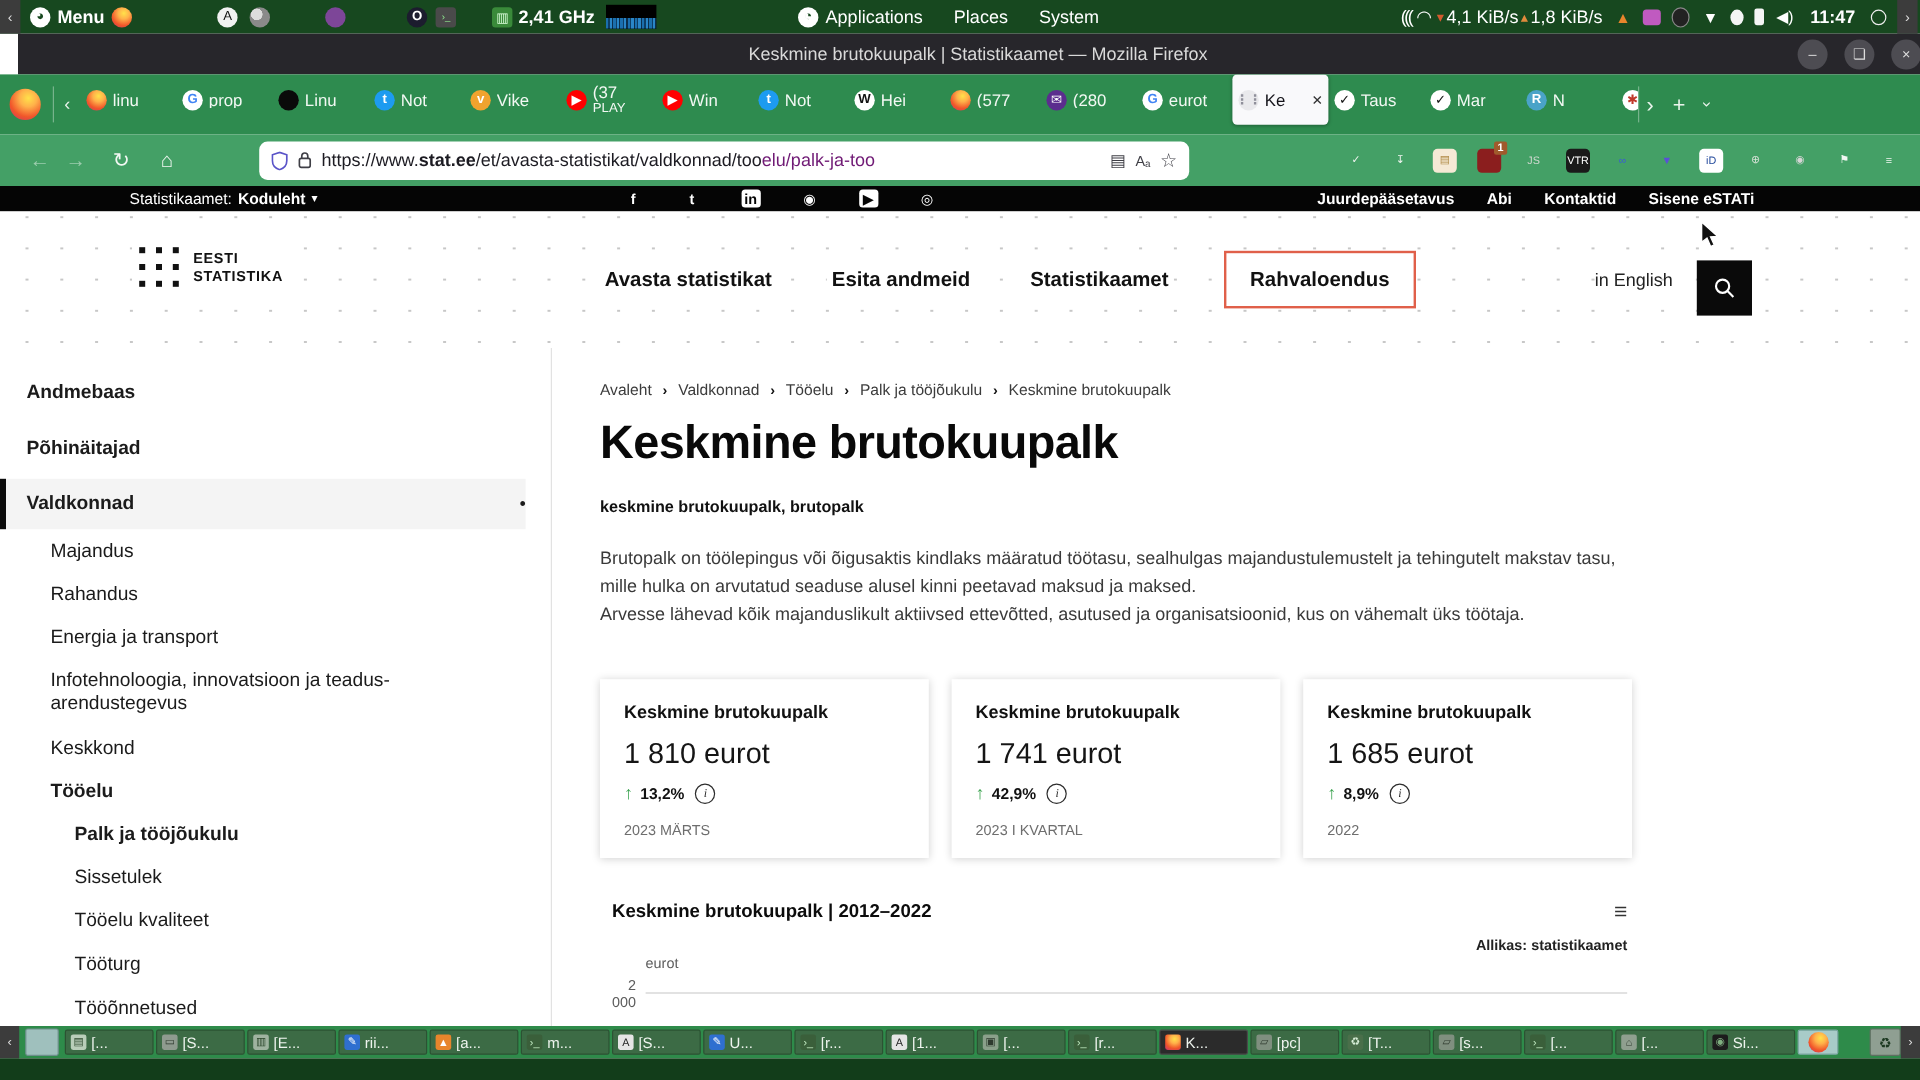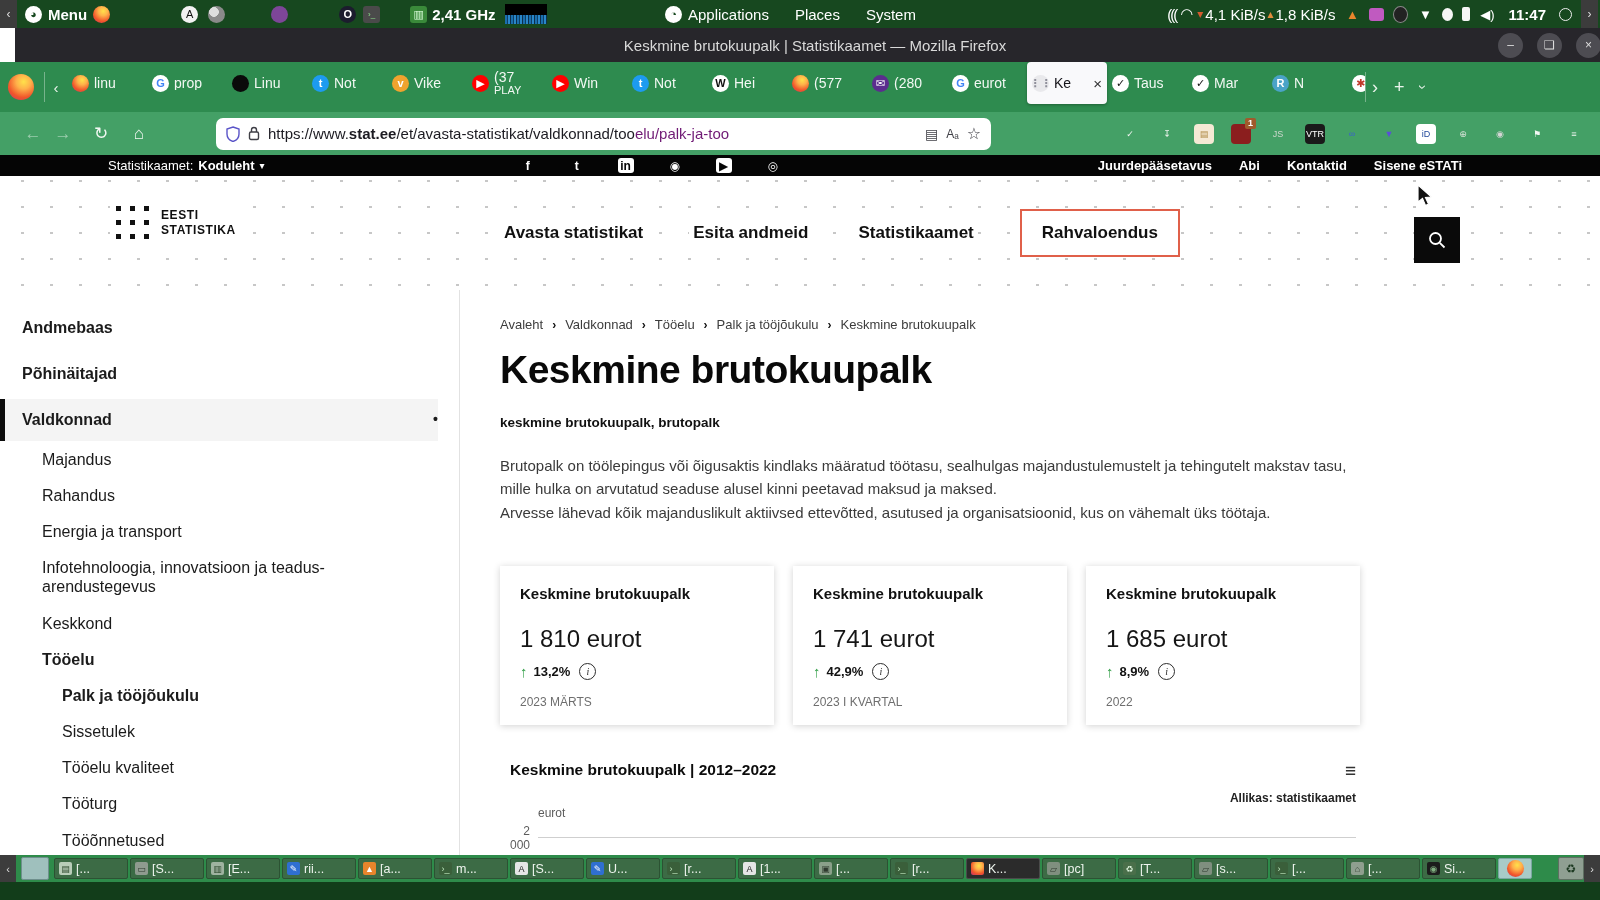--- a/index.html
+++ b/index.html
@@ -92,21 +92,21 @@
   .breadcrumb{margin-top:27px;font-size:13px;color:#3c3c3c;display:flex;gap:9px;flex-wrap:wrap;align-items:center;}
   .crumb{display:flex;gap:9px;align-items:center;}
   .crumb .sep{color:#111;font-size:12px;font-weight:bold;}
   .crumb:last-child .sep{display:none;}
   h1.pagetitle{margin:16px 0 0;font-size:39px;letter-spacing:-.5px;color:#090909;font-weight:800;}
   .keywords{margin-top:23px;font-size:13.5px;font-weight:bold;color:#111;}
   .desc{margin-top:24px;font-size:15px;color:#3a3a3a;line-height:1.55;}
   .cards{margin-top:42px;display:flex;gap:19px;}
   .card{width:274px;box-sizing:border-box;background:#fff;box-shadow:0 1px 7px rgba(0,0,0,.18);padding:19px 20px 16px;}
   .card-title{font-size:15px;font-weight:bold;color:#111;}
-  .card-value{margin-top:23px;font-size:24px;color:#151515;}
+  .card-value{margin-top:13px;font-size:24px;color:#151515;}
   .card-change{margin-top:10px;display:flex;align-items:center;gap:6px;font-size:13px;}
   .card-change .up{color:#35a04a;font-weight:bold;font-size:15px;}
   .card-change b{color:#111;}
   .info{width:15px;height:15px;border:1.4px solid #2c2c2c;border-radius:50%;font-size:10px;display:flex;align-items:center;justify-content:center;color:#2c2c2c;margin-left:3px;font-family:"Liberation Serif",serif;font-style:italic;}
   .card-period{margin-top:15px;font-size:12px;color:#6e6e6e;}
   .chartblock{margin-top:36px;}
   .chart-head{display:flex;align-items:flex-start;}
   .chart-title{margin-left:10px;font-size:15.5px;font-weight:bold;color:#0c0c0c;}
   .chart-menu{margin-left:auto;font-size:19px;color:#333;line-height:1;margin-right:4px;}
   .chart-src{text-align:right;font-size:12px;font-weight:bold;color:#222;margin-top:11px;margin-right:4px;}
@@ -511,20 +511,21 @@
         </span>
       <span class="logotxt"><span>EESTI</span><br><span>STATISTIKA</span></span>
     </span>
     <span class="mainnav">
 
     <span class="nav-item">Avasta statistikat</span>
         <span class="nav-item">Esita andmeid</span>
         <span class="nav-item">Statistikaamet</span>
         <span class="nav-item boxed">Rahvaloendus</span>
       </span>
+    <span class="lang">in English</span>
     <span class="searchbtn">
       <svg width="22" height="22" viewBox="0 0 22 22">
           <circle cx="9.5" cy="9.5" r="5.5" fill="none" stroke="#fff" stroke-width="1.8"></circle>
           <line x1="13.8" y1="13.8" x2="18.5" y2="18.5" stroke="#fff" stroke-width="1.8"></line>
         </svg>
     </span>
   </div>
 
   <div class="content">
     <div class="sidebar">

